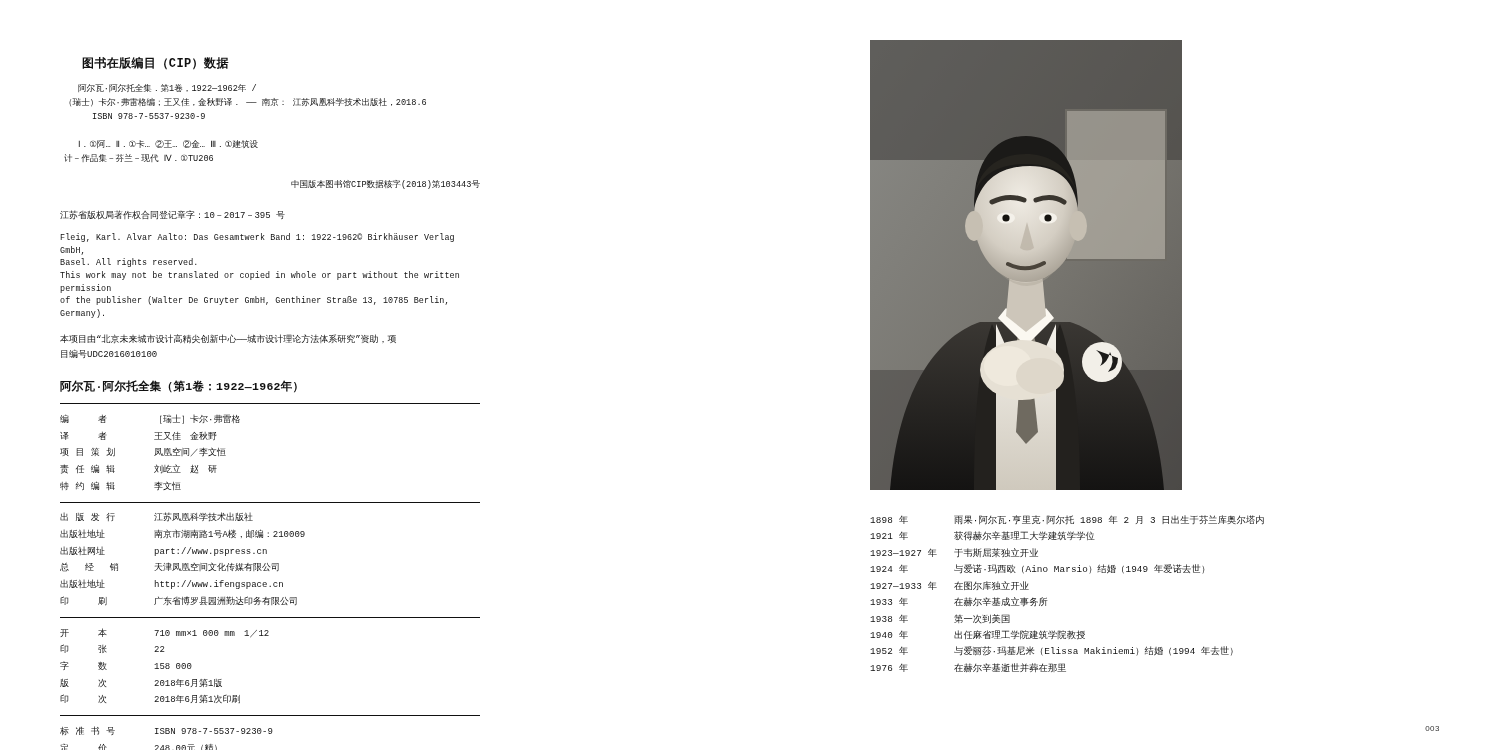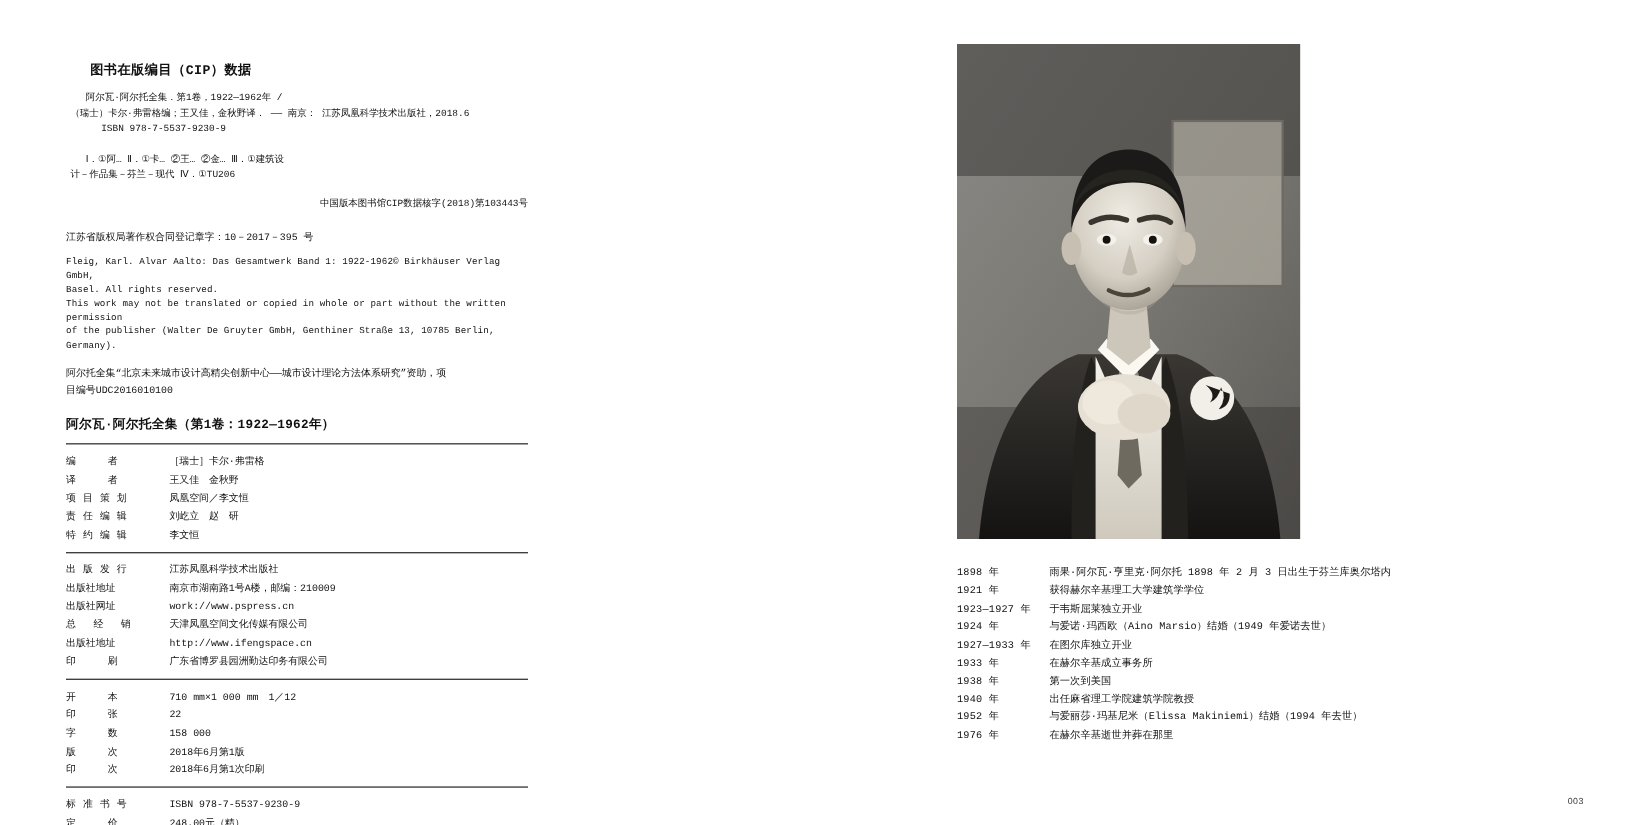--- a/index.html
+++ b/index.html
@@ -206,21 +206,21 @@
     <div class="latin-block">
       <div>Fleig, Karl. Alvar Aalto: Das Gesamtwerk Band 1: 1922-1962© Birkhäuser Verlag GmbH,</div>
       <div>Basel. All rights reserved.</div>
       <div>This work may not be translated or copied in whole or part without the written permission</div>
       <div>of the publisher (Walter De Gruyter GmbH, Genthiner Straße 13, 10785 Berlin, Germany).</div>
     </div>
 
     <div class="blk-gap-md"></div>
 
     <div class="fund-block">
-      <div>阿尔托全集“北京未来城市设计高精尖创新中心——城市设计理论方法体系研究”资助，项</div>
+      <div>本项目由“北京未来城市设计高精尖创新中心——城市设计理论方法体系研究”资助，项</div>
       <div>目编号UDC2016010100</div>
     </div>
 
     <div class="book-title">阿尔瓦·阿尔托全集（第1卷：1922—1962年）</div>
 
     <hr class="rule">
 
     <table class="meta">
       <tbody>
         <tr>
@@ -253,21 +253,21 @@
         <tr>
           <td class="k">出 版 发 行</td>
           <td class="v">江苏凤凰科学技术出版社</td>
         </tr>
         <tr>
           <td class="k spaced">出版社地址</td>
           <td class="v">南京市湖南路1号A楼，邮编：210009</td>
         </tr>
         <tr>
           <td class="k spaced">出版社网址</td>
-          <td class="v">work://www.pspress.cn</td>
+          <td class="v">part://www.pspress.cn</td>
         </tr>
         <tr>
           <td class="k">总 　经 　销</td>
           <td class="v">天津凤凰空间文化传媒有限公司</td>
         </tr>
         <tr>
           <td class="k spaced">出版社地址</td>
           <td class="v">http://www.ifengspace.cn</td>
         </tr>
         <tr>

